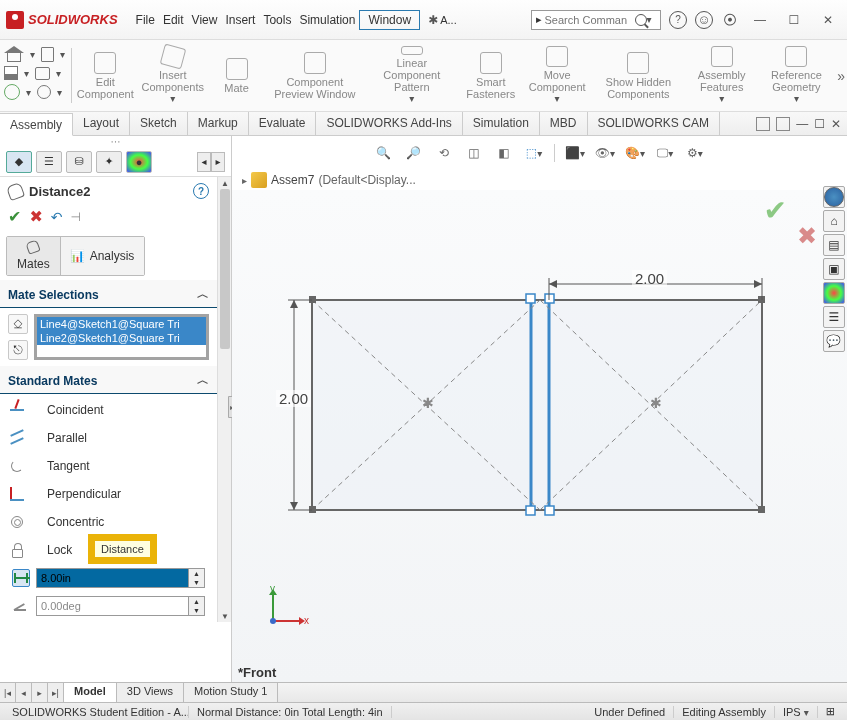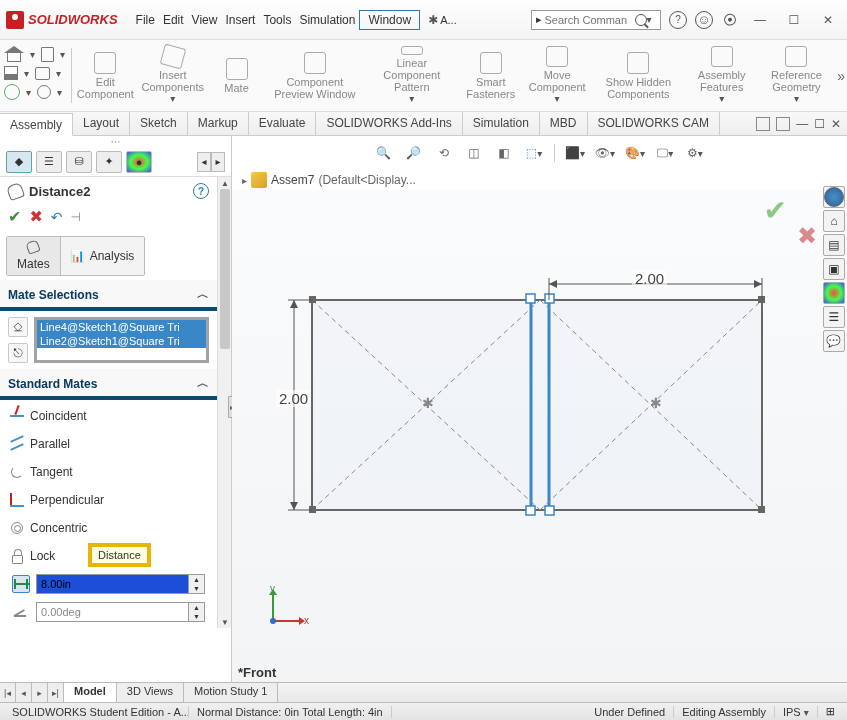--- a/index.html
+++ b/index.html
@@ -64,53 +64,53 @@
   .action-row { display:flex; gap:8px; padding:2px 8px 6px; align-items:center; }
   .check { color:#3a913a; font-size:16px; }
   .xmark { color:#c33; font-size:16px; }
   .undo { color:#2a7ab0; font-size:14px; }
   .pin { color:#888; font-size:12px; }
   
   .ma-tabs { display:flex; margin:4px 6px; border:1px solid #bbb; border-radius:2px; width:fit-content; }
   .ma-tab { padding:4px 10px; display:flex; align-items:center; gap:4px; font-size:12px; background:#f3f3f3; }
   .ma-tab.active { background:#e8e8e8; border-right:1px solid #bbb;flex-direction:column; }
   
-  .section-head { display:flex; align-items:center; padding:6px 8px 4px; font-size:12px; font-weight:600; color:#0a3a60; background:#f8f8f8; border-bottom:4px solid #0c4a6e; }
+  .section-head { display:flex; align-items:center; padding:6px 8px 4px; font-size:12px; font-weight:600; color:#0a3a60; background:#f8f8f8; border-bottom:1px solid #0c4a6e; }
   .section-head .collapse { margin-left:auto; font-size:12px; color:#555; }
   
   .sel-body { display:flex; gap:6px; padding:6px 8px; }
   .sel-icons { display:flex; flex-direction:column; gap:6px; }
   .sel-icn { width:20px; height:20px; border:1px solid #c8c8c8; background:#f8f8f8; border-radius:2px; display:flex; align-items:center; justify-content:center; }
   .sel-list { flex:1; border:3px solid #a3a3a3; background:#fff; font-size:11px; }
   .sel-item { padding:1px 3px; }
   .sel-item.hl { background:#3a87c8; color:#fff; }
   
   .mate-list { padding: 2px 6px; }
-  .mate-item { display:flex; align-items:center; gap:4px; padding:5px 2px; font-size:12px; }
+  .mate-item { display:flex; align-items:center; gap:21px; padding:5px 2px; font-size:12px; }
   .mate-icn { width:18px; height:18px; display:flex; align-items:center; justify-content:center; }
   .mi-coin { border-bottom:2px solid #4a90c2; position:relative; width:14px; }
   .mi-coin::after { content:""; position:absolute; width:2px; height:10px; background:#c72023; left:6px; top:-10px; transform:rotate(20deg); }
   .mi-par { position:relative; width:14px; height:12px; }
   .mi-par::before, .mi-par::after { content:""; position:absolute; width:14px; height:2px; background:#4a90c2; transform:rotate(-25deg); }
   .mi-par::after { top:8px; }
   .mi-perp { position:relative; width:14px; height:14px; }
   .mi-perp::before { content:""; position:absolute; width:2px; height:12px; background:#c72023; left:0; }
   .mi-perp::after { content:""; position:absolute; width:14px; height:2px; background:#4a90c2; bottom:0; }
   .mi-tan { width:12px; height:12px; border:1.5px solid #888; border-radius:50%; border-top-color:transparent; border-right-color:transparent; }
   .mi-conc { width:12px; height:12px; border:1.5px solid #888; border-radius:50%; position:relative; }
   .mi-conc::after { content:""; position:absolute; width:5px; height:5px; border:1.5px solid #888; border-radius:50%; top:2px; left:2px; }
   .mi-lock { width:11px; height:9px; border:1.5px solid #888; border-radius:1px; position:relative; top:3px; }
   .mi-lock::before { content:""; position:absolute; width:6px; height:6px; border:1.5px solid #888; border-bottom:none; border-radius:5px 5px 0 0; top:-7px; left:1px; }
-  .tooltip { position:absolute; background:#ffffe1; border:4px solid #eab308; padding:2px 6px; font-size:11px; left:82px; margin-top:-2px; }
+  .tooltip { position:absolute; background:#ffffe1; border:7px solid #eab308; padding:2px 6px; font-size:11px; left:82px; margin-top:-2px; }
   
   .input-row { display:flex; align-items:center; gap:6px; padding:4px 6px; }
   .input-row.active .mate-icn { background:#d8e6f2; border:1px solid #3a87c8; border-radius:2px; padding:1px; }
   .spinbox { flex:1; display:flex; border:1px solid #999; height:20px; }
   .spinbox input { flex:1; border:none; outline:none; padding:0 4px; font-size:11px; }
-  .spinbox.hl input { background:#1d4ed8; }
+  .spinbox.hl input { background:#0369a1; }
   .spinbox .spins { width:16px; display:flex; flex-direction:column; border-left:1px solid #999; }
   .spinbox .spin { flex:1; font-size:7px; display:flex; align-items:center; justify-content:center; background:#f0f0f0; cursor:default; }
   .mi-dist { position:relative; width:16px; height:10px; }
   .mi-dist::before, .mi-dist::after { content:""; position:absolute; width:2px; height:10px; background:#284; }
   .mi-dist::after { right:0; }
   .mi-dist span { position:absolute; width:16px; height:1.5px; background:#284; top:4px; }
   .mi-ang { width:14px; height:14px; position:relative; }
   .mi-ang::before { content:""; position:absolute; width:12px; height:2px; background:#888; bottom:2px; }
   .mi-ang::after { content:""; position:absolute; width:12px; height:2px; background:#888; transform:rotate(-30deg); transform-origin:left; bottom:2px; }
   

